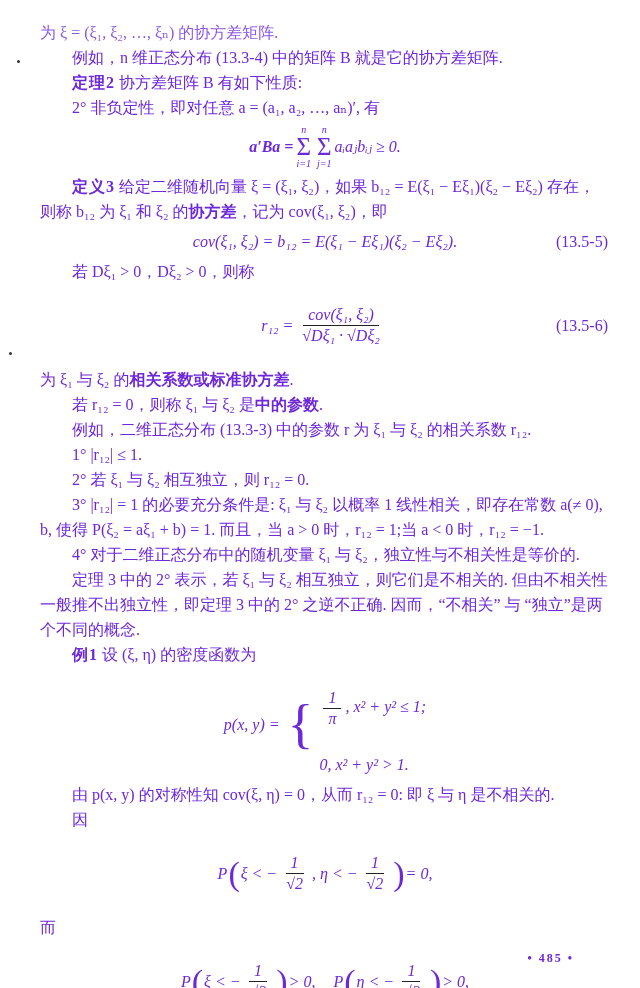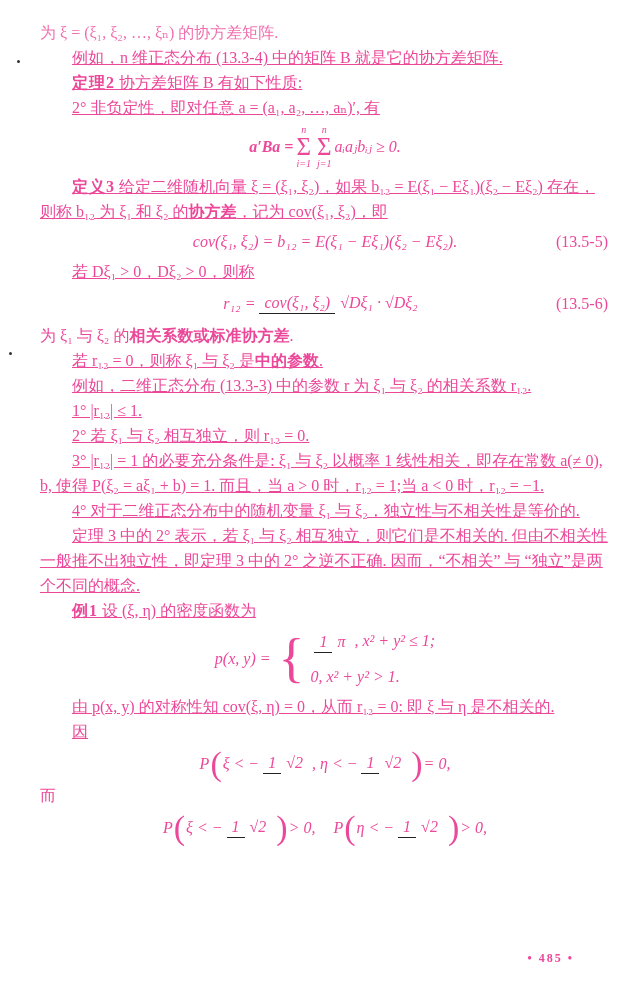--- a/index.html
+++ b/index.html
@@ -1,35 +1,35 @@
 <!DOCTYPE html>
 <html><head>
 <meta charset="utf-8">
 <style>
   html,body{margin:0;padding:0;background:#e8e8e8;}
   .page{
     position:relative;width:640px;height:988px;margin:0 auto;
-    background:#ffffff;color:#ec4899;overflow:hidden;
+    background:#ffffff;color:#6d28d9;overflow:hidden;
     font-family:"Liberation Serif","DejaVu Serif",serif;
     font-size:16px;line-height:25px;
   }
   .content{position:absolute;left:40px;right:30px;top:20px;}
   p{margin:0;}
-  .indent{text-indent:2em;text-decoration:underline;}
+  .indent{text-indent:2em;}
   .faint{opacity:.78;}
   b.thm{letter-spacing:1px;}
   .eq{position:relative;display:flex;justify-content:center;align-items:center;
       margin:5px 0;font-style:italic;}
   .eq .tag{position:absolute;right:2px;font-style:normal;}
   .sum{display:inline-flex;flex-direction:column;align-items:center;
        line-height:1;margin:0 3px;vertical-align:middle;}
   .sum .lim{font-size:10px;font-style:italic;}
   .sum .sigma{font-size:25px;font-style:normal;line-height:.95;}
-  .frac{display:inline-flex;flex-direction:row;align-items:center;
-        vertical-align:middle;margin:4px 4px;line-height:1.25;font-style:italic;}
+  .frac{display:inline-flex;flex-direction:column;align-items:center;
+        vertical-align:middle;margin:16px 4px;line-height:1.25;font-style:italic;}
   .frac .fnum{padding:0 5px;border-bottom:1.4px solid #222;}
   .frac .fden{padding:0 5px;}
   .bigp{font-size:34px;font-weight:400;font-style:normal;line-height:.8;
         vertical-align:middle;margin:0 1px;}
   .brace{font-size:54px;font-weight:300;font-style:normal;line-height:.9;
          margin:0 6px 0 8px;vertical-align:middle;}
   .cases{display:inline-flex;flex-direction:column;gap:7px;text-align:left;}
   .gap{display:inline-block;width:18px;}
   .pageno{position:absolute;right:66px;top:946px;font-weight:bold;
           letter-spacing:2px;font-size:12px;}

